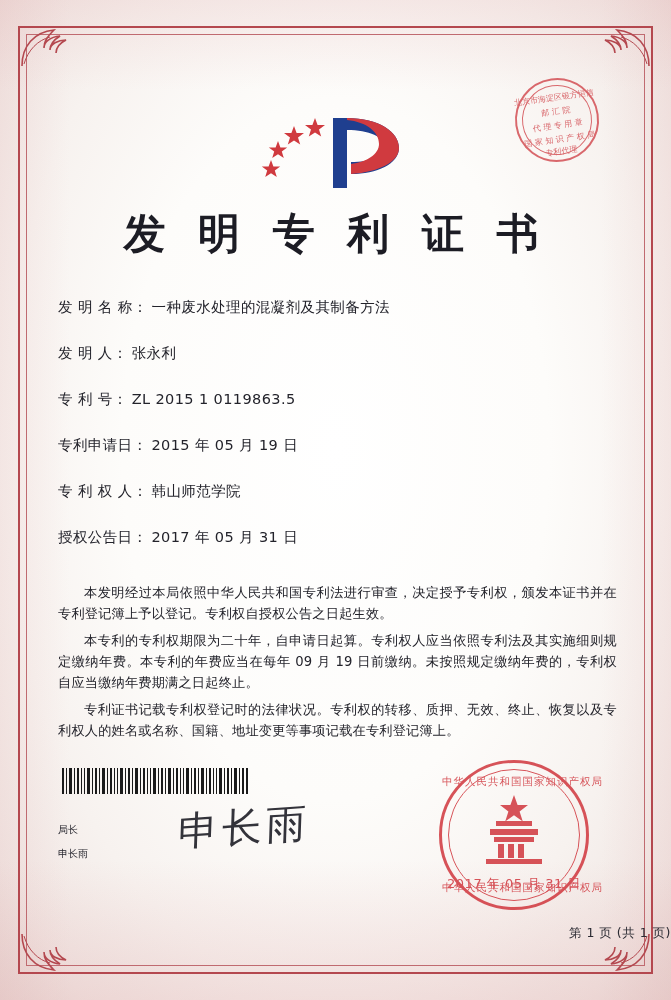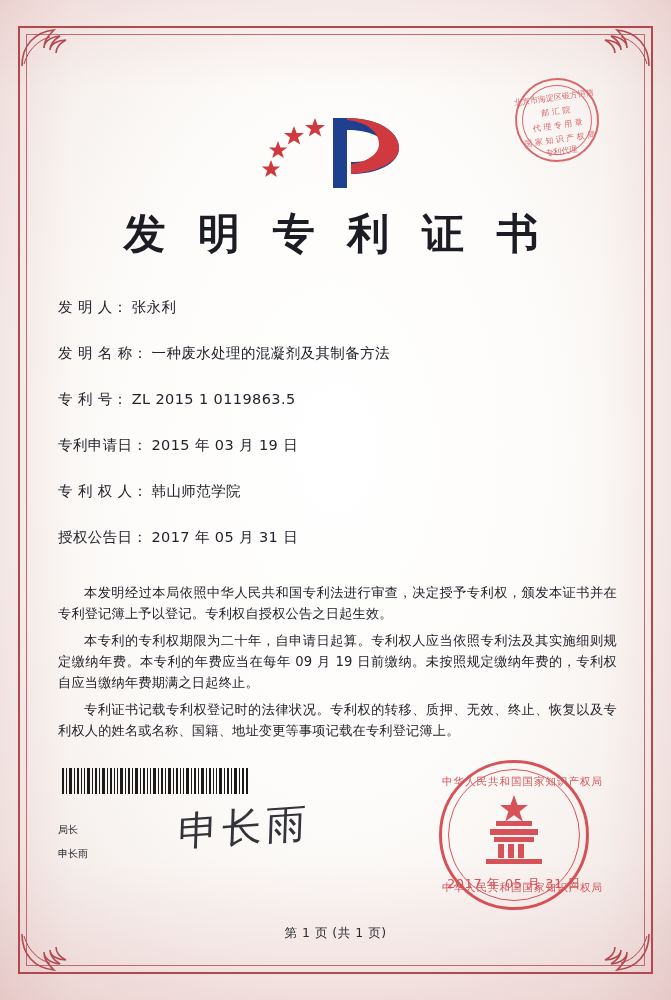--- a/index.html
+++ b/index.html
@@ -249,21 +249,21 @@
     transform: rotate(-4deg) skewX(-6deg);
     letter-spacing: 4px;
     opacity: 0.92;
   }
 
   
   .footer {
     position: absolute;
     left: 0; right: 0;
     bottom: 58px;
-    text-align: center;
+    text-align: right;
     font-size: 12.5px;
     font-family: "DejaVu Sans", sans-serif;
     color: #2b2b33;
     letter-spacing: 0.5px;
   }
 </style>
 </head>
 <body>
 
 <div id="certificate">
@@ -311,34 +311,34 @@
       <path d="M72,10 L86,10 L86,80 L72,80 Z" fill="#1f3f8f"></path>
       <path d="M86,10 C118,10 138,24 138,40 C138,56 116,66 90,66 L90,54 C110,54 124,48 124,39 C124,29 108,22 86,22 Z" fill="#1f3f8f"></path>
       <path d="M86,12 C106,14 118,24 118,36 C118,46 106,54 90,56 L90,66 C118,64 138,54 138,40 C138,24 118,10 86,10 Z" fill="#d03a3f"></path>
     </svg>
   </div>
 
   <div class="title">发 明 专 利 证 书</div>
 
   <div class="fields">
     <div class="field-row">
+      <span class="field-label">发 明 名 称：</span>
+      <span class="field-value">一种废水处理的混凝剂及其制备方法</span>
+    </div>
+    <div class="field-row">
       <span class="field-label">发 明 人：</span>
       <span class="field-value">张永利</span>
     </div>
     <div class="field-row">
-      <span class="field-label">发 明 名 称：</span>
-      <span class="field-value">一种废水处理的混凝剂及其制备方法</span>
-    </div>
-    <div class="field-row">
       <span class="field-label">专 利 号：</span>
       <span class="field-value">ZL 2015 1 0119863.5</span>
     </div>
     <div class="field-row">
       <span class="field-label">专利申请日：</span>
-      <span class="field-value">2015 年 03 月 19 日</span>
+      <span class="field-value">2015 年 05 月 19 日</span>
     </div>
     <div class="field-row">
       <span class="field-label">专 利 权 人：</span>
       <span class="field-value">韩山师范学院</span>
     </div>
     <div class="field-row">
       <span class="field-label">授权公告日：</span>
       <span class="field-value">2017 年 05 月 31 日</span>
     </div>
   </div>

